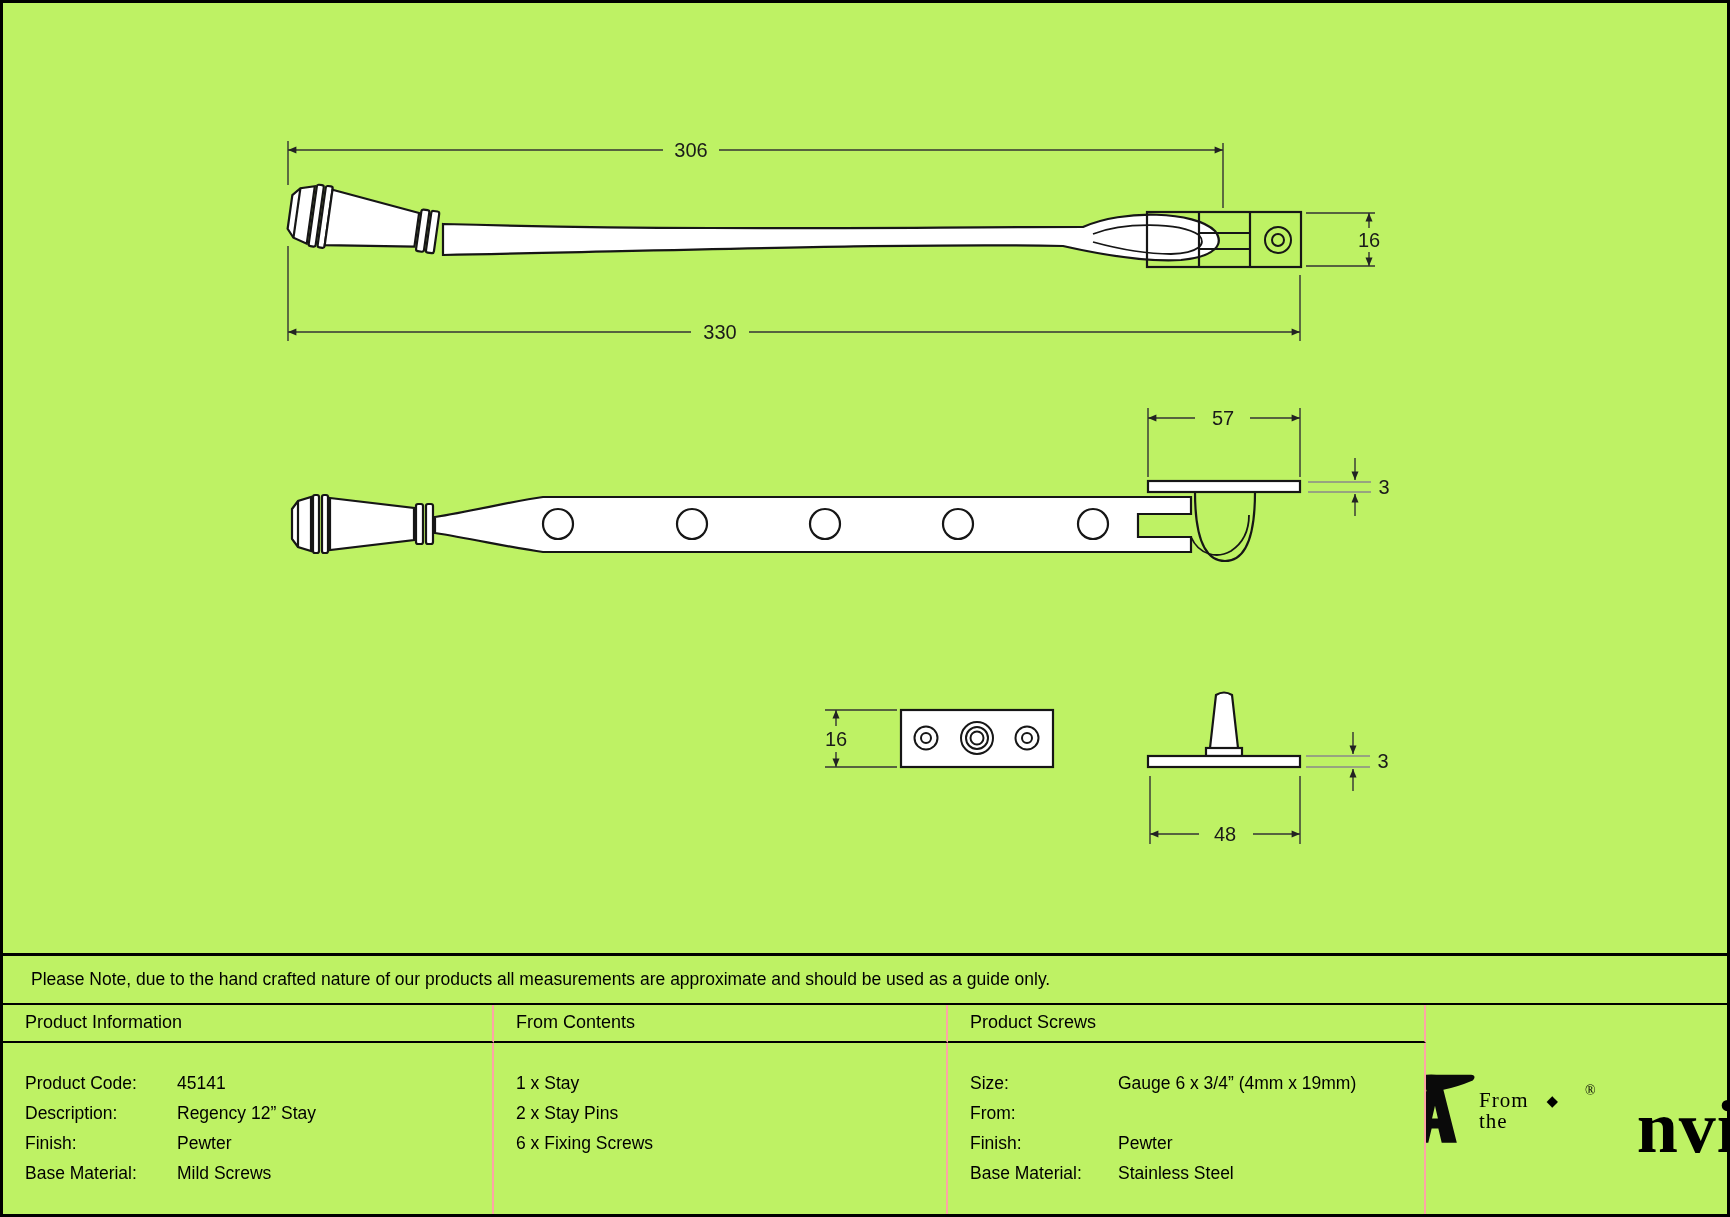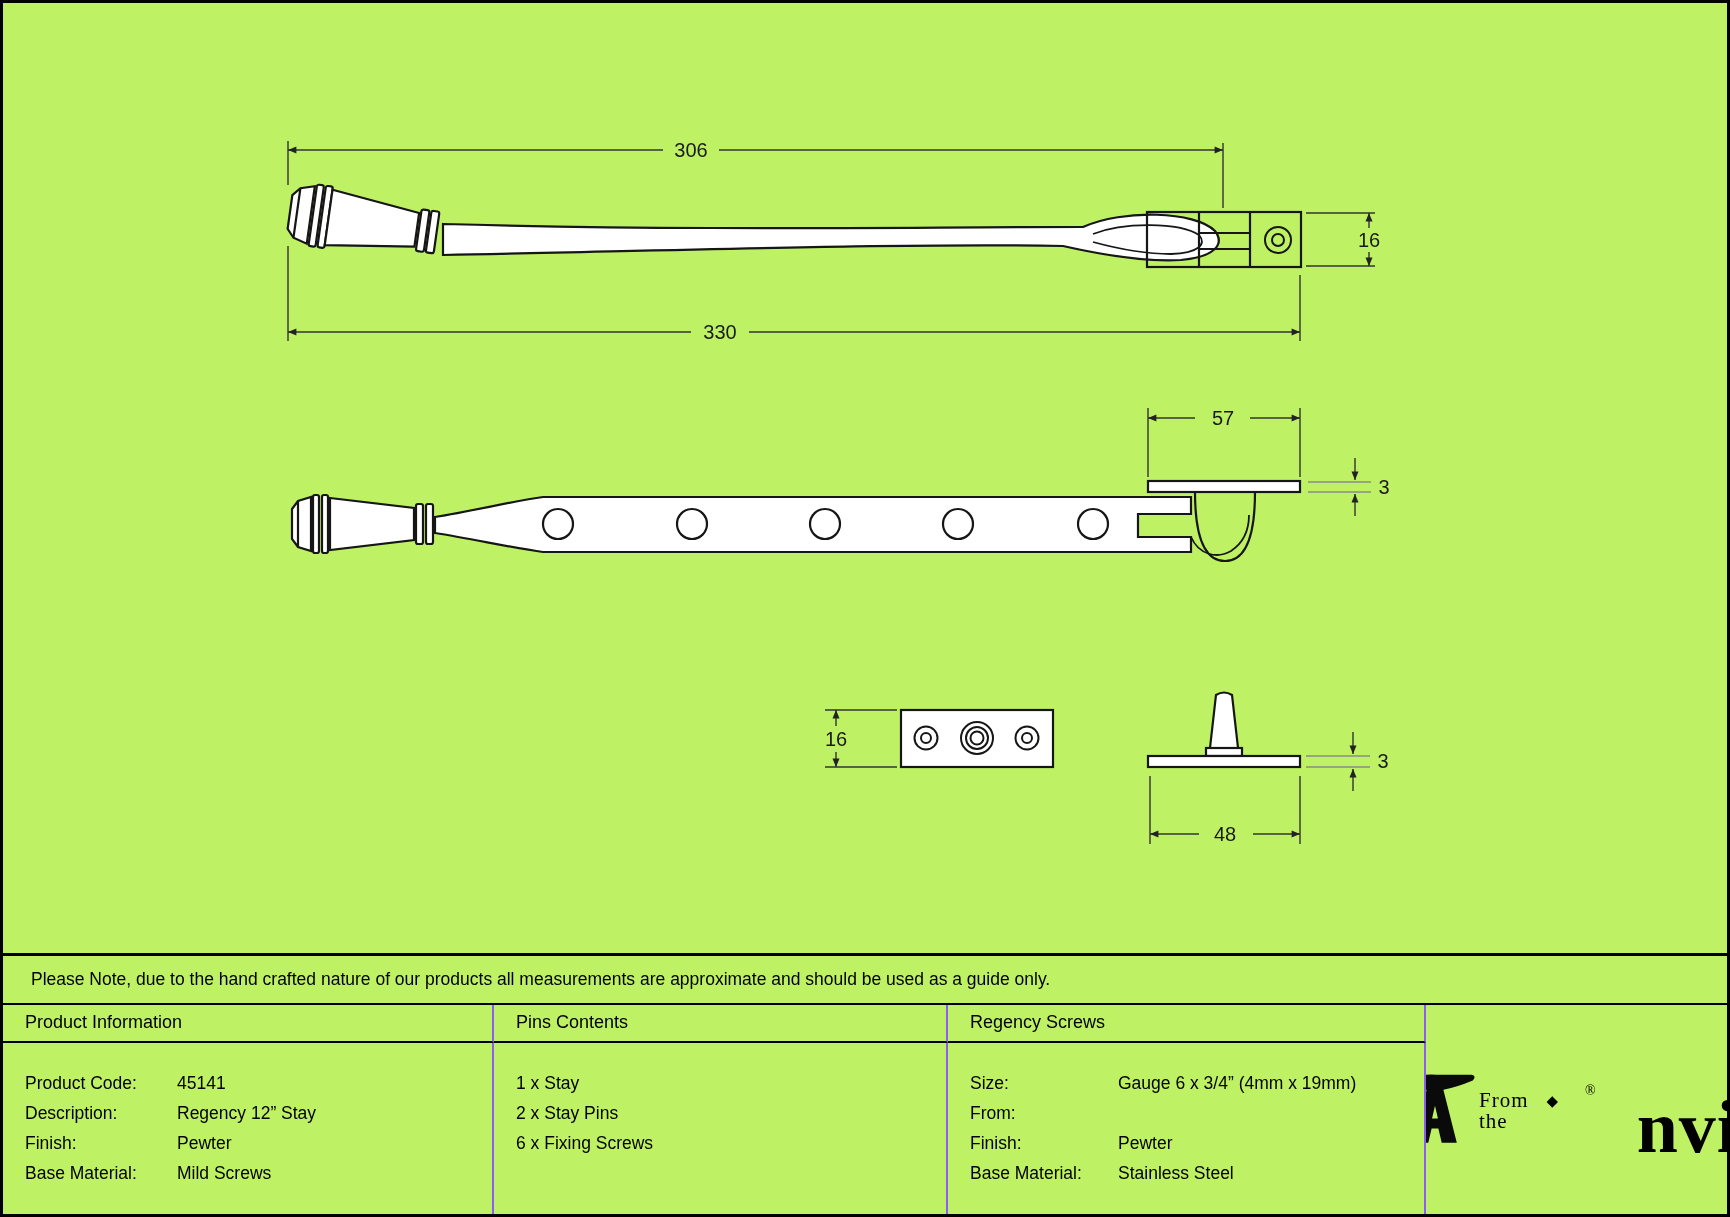--- a/index.html
+++ b/index.html
@@ -12,21 +12,21 @@
   .dimtext{font-family:"Liberation Sans",sans-serif;font-size:20px;fill:#1a1a1a;}
   .note-row{
     height:52px;box-sizing:border-box;border-top:3px solid #000;border-bottom:2px solid #000;
     padding-left:28px;font-size:17.5px;line-height:46px;white-space:nowrap;
   }
   .grid{
     display:grid;height:209px;
     grid-template-columns:491px 454px 478px 1fr;
     grid-template-rows:38px 1fr;
   }
-  .cell{box-sizing:border-box;border-right:2px solid #8b5cf6;padding-left:22px;overflow:hidden;}
+  .cell{box-sizing:border-box;border-right:2px solid #fca5a5;padding-left:22px;overflow:hidden;}
   .hcell{border-bottom:2px solid #000;font-size:18px;line-height:34px;}
   .bcell{padding-top:25px;}
   .kv{display:flex;font-size:17.5px;line-height:30px;}
   .kv .k{width:152px;flex:none;}
   .kv .v{flex:1;}
   .li{font-size:17.5px;line-height:30px;}
   .fs .k{width:148px;}
   .logo-cell{grid-column:4;grid-row:1/3;border-right:none;display:flex;align-items:center;justify-content:center;padding-left:0;}
   .logo{display:flex;align-items:flex-end;font-family:"Liberation Serif",serif;}
   .anvil-glyph{width:92px;height:88px;margin-right:2px;}
@@ -179,22 +179,22 @@
     </g>
   </svg>
 
   <div class="note-row">
     <span>Please Note, due to the hand crafted nature of our products all measurements are approximate and should be used as a guide only.</span>
   </div>
 
   <div class="grid">
 
     <div class="cell hcell">Product Information</div>
-    <div class="cell hcell">Pins Contents</div>
-    <div class="cell hcell">Regency Screws</div>
+    <div class="cell hcell">From Contents</div>
+    <div class="cell hcell">Product Screws</div>
 
     <div class="cell logo-cell">
       <div class="logo">
         <svg class="anvil-glyph" viewBox="0 0 100 100">
           <path fill="#0a0a0a" fill-rule="evenodd" d="M4,22 Q22,6 52,8 L93,8 Q100,9 95,15 Q76,23 60,26 L76,89 L58,89 L54,72 L46,72 L42,89 L24,89 L40,26 Q16,28 4,22 Z M46.5,60 L53.5,60 L50,45 Z"></path>
         </svg>
         <div class="logo-right">
           <div class="logo-top">
             <span>From the</span>
             <span class="logo-diamond">◆</span>

